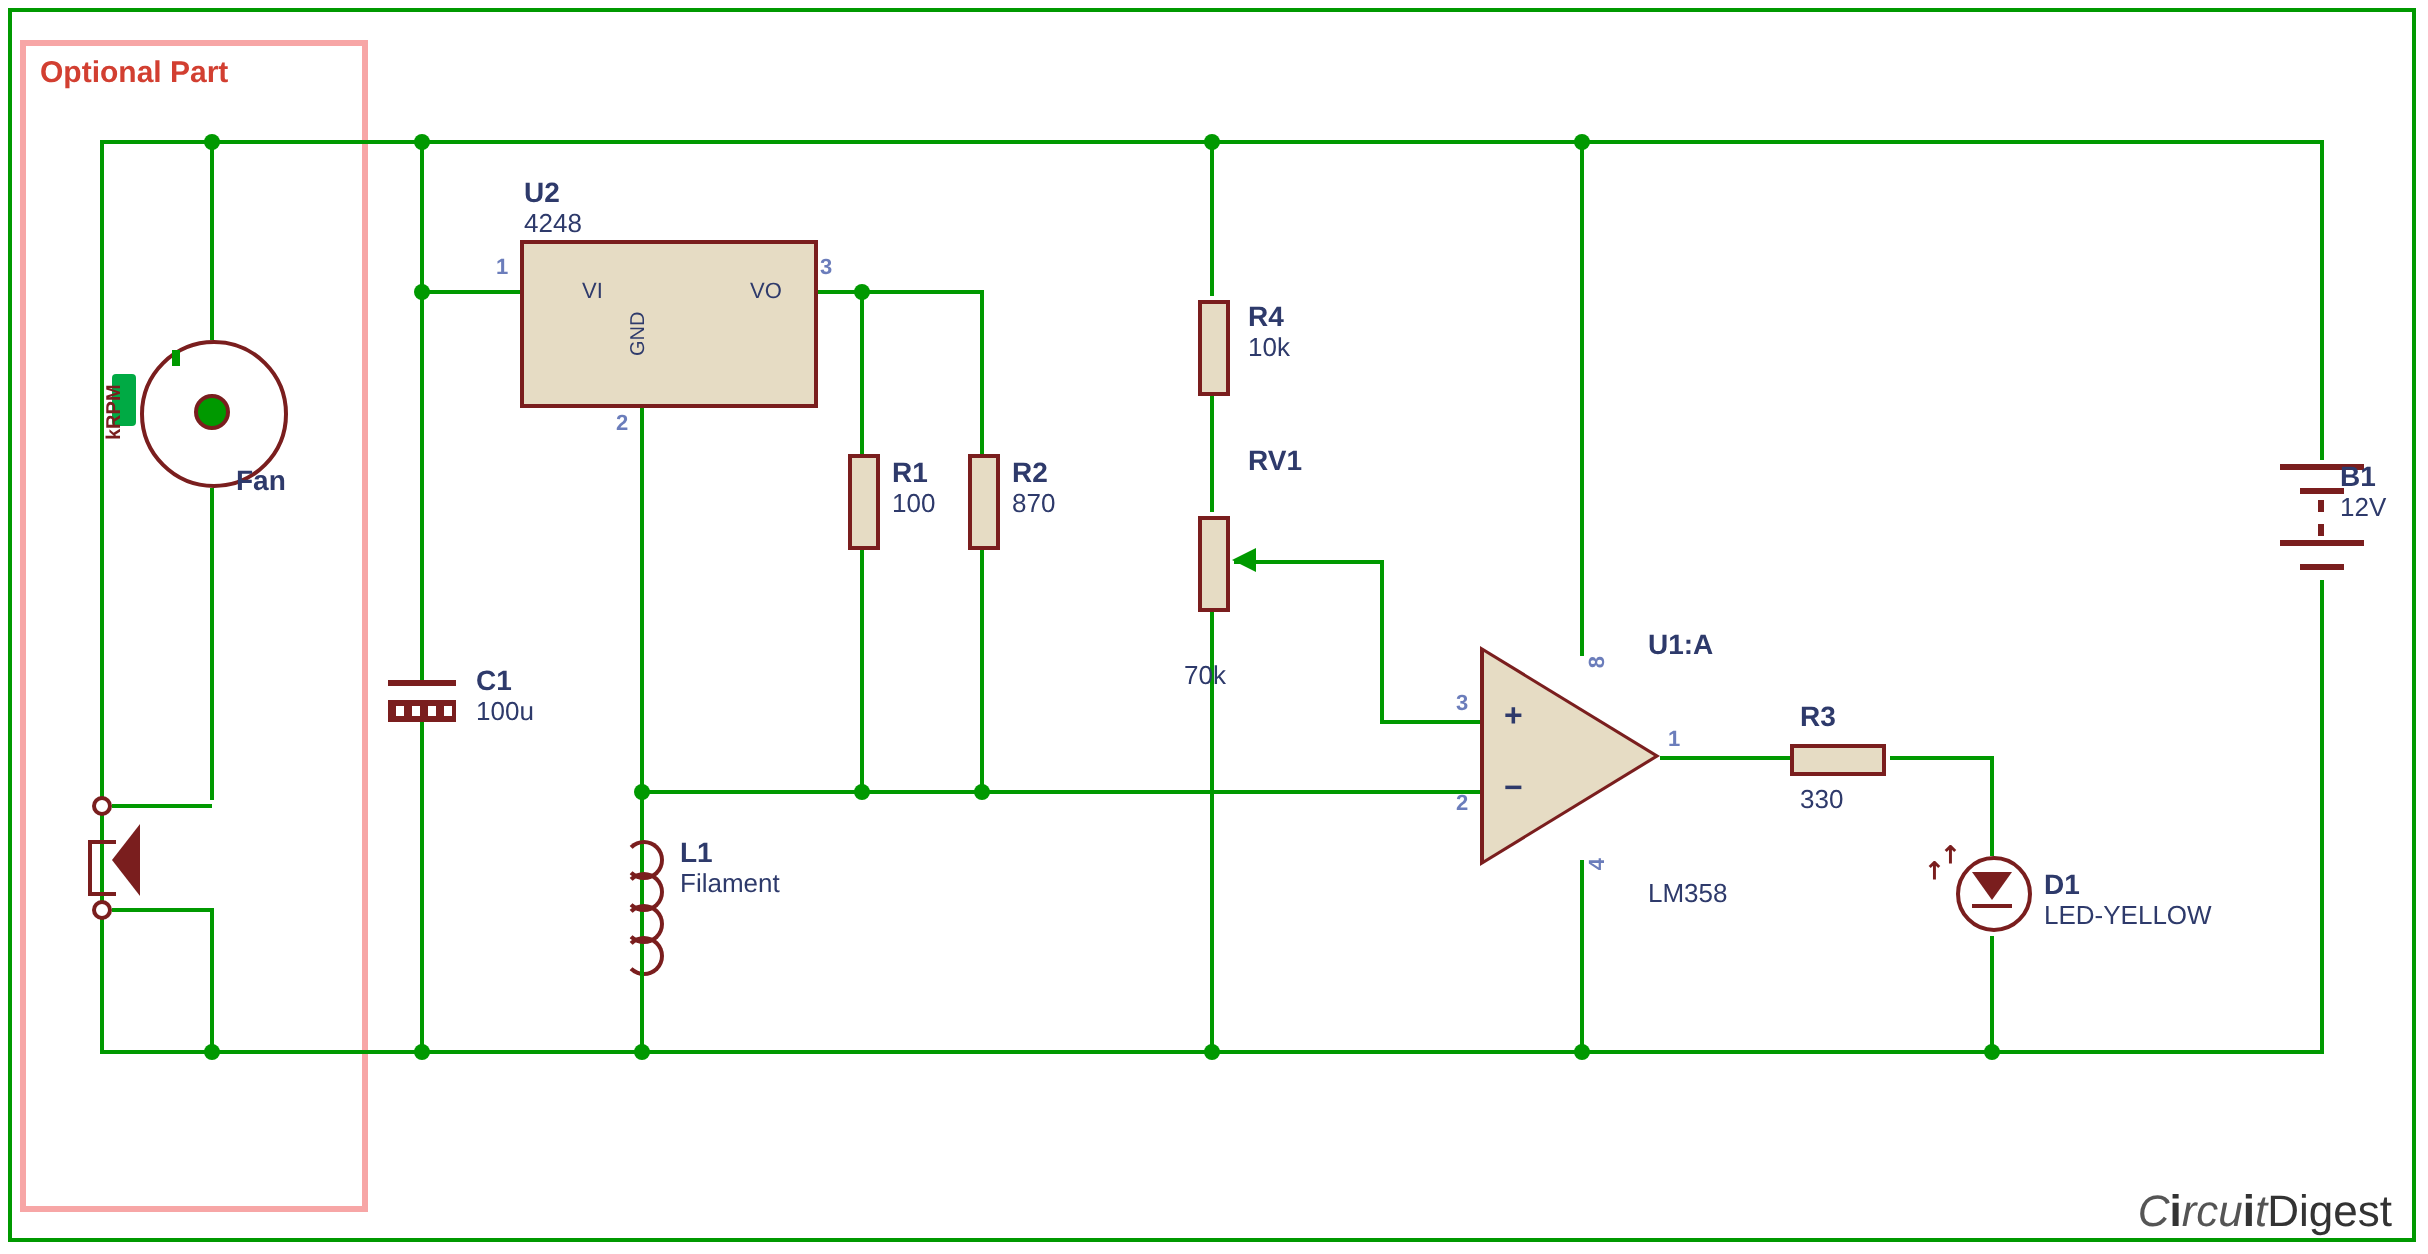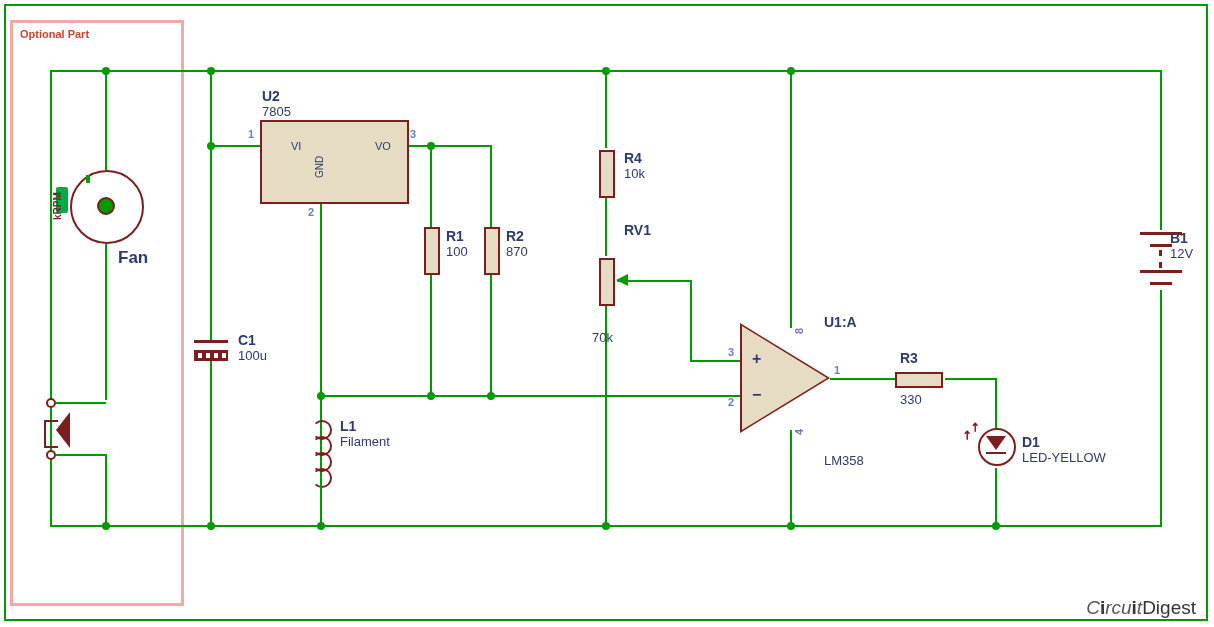--- a/index.html
+++ b/index.html
@@ -1,19 +1,19 @@
 <!DOCTYPE html>
 <html><head>
 <meta charset="utf-8">
 <style>
 html,body{margin:0;padding:0;background:#fff;font-family:Arial,Helvetica,sans-serif}
 #canvas{position:relative;width:1214px;height:627px;background:#fff}
 .frame{position:absolute;border:2px solid #009900;left:4px;top:4px;right:6px;bottom:6px}
 .opt-box{position:absolute;left:10px;top:20px;width:168px;height:580px;border:3px solid #f7a6a6;}
-.opt-label{position:absolute;left:20px;top:28px;color:#d23f31;font-weight:bold;font-size:11px}
+.opt-label{position:absolute;left:20px;top:28px;color:#d23f31;font-weight:bold;font-size:15px}
 .wire{position:absolute;background:#009900}
 .wireh{height:2px}
 .wirev{width:2px}
 .comp-box{position:absolute;background:#e6dcc4;border:2px solid #7a1e1e}
 .lbl{position:absolute;color:#2e3a6b;font-size:14px;font-weight:bold;line-height:1.2}
 .sub{color:#2e3a6b;font-size:13px;font-weight:normal}
 .pin{position:absolute;color:#6b7dbb;font-size:11px;font-weight:bold}
 .pinname{position:absolute;color:#2e3a6b;font-size:11px}
 .node{position:absolute;width:8px;height:8px;border-radius:50%;background:#009900;transform:translate(-4px,-4px)}
 
@@ -42,21 +42,21 @@
 
 .opamp{position:absolute}
 .opamp-tri{position:absolute;width:0;height:0;border-top:55px solid transparent;border-bottom:55px solid transparent;border-left:90px solid #7a1e1e}
 .opamp-tri-in{position:absolute;width:0;height:0;border-top:52px solid transparent;border-bottom:52px solid transparent;border-left:85px solid #e6dcc4}
 .opamp-sign{position:absolute;color:#2e3a6b;font-weight:bold;font-size:16px}
 
 .led-circle{position:absolute;width:34px;height:34px;border-radius:50%;border:2px solid #7a1e1e;background:#fff}
 .led-tri{position:absolute;width:0;height:0;border-left:10px solid transparent;border-right:10px solid transparent;border-top:14px solid #7a1e1e}
 .led-bar{position:absolute;width:20px;height:2px;background:#7a1e1e}
 .led-arrow{position:absolute;font-size:12px;color:#7a1e1e;font-weight:bold;transform:rotate(-45deg)}
-.watermark{position:absolute;right:18px;bottom:8px;font-size:19px;color:#555;font-style:italic}
+.watermark{position:absolute;right:18px;bottom:8px;font-size:22px;color:#555;font-style:italic}
 .watermark b{font-style:normal;color:#333}
 </style>
 </head>
 <body>
 <div id="canvas">
 
 <div class="frame"></div>
 
 <div class="opt-box"></div>
 <div class="opt-label">Optional Part</div>
@@ -122,40 +122,40 @@
 <div class="node" style="left:321px;top:526px"></div>
 <div class="node" style="left:606px;top:526px"></div>
 <div class="node" style="left:791px;top:526px"></div>
 <div class="node" style="left:996px;top:526px"></div>
 
 <div class="fan-circle" style="left:70px;top:170px"></div>
 <div class="fan-dot" style="left:97px;top:197px"></div>
 <div class="fan-vent" style="left:86px;top:175px"></div>
 <div class="krpm-badge" style="left:56px;top:187px"></div>
 <div class="krpm" style="left:52px;top:220px">kRPM</div>
-<div class="lbl" style="left:118px;top:248px;font-size:17px">Fan</div>
+<div class="lbl" style="left:118px;top:232px;font-size:14px">Fan</div>
 
 <div class="buz-pin" style="left:46px;top:398px"></div>
 <div class="buz-body" style="left:44px;top:420px"></div>
 <div class="buz-cone" style="left:56px;top:412px;transform:scaleX(-1)"></div>
 <div class="buz-pin" style="left:46px;top:450px"></div>
 <div class="wire wireh" style="left:56px;top:402px;width:50px"></div>
 <div class="wire wireh" style="left:56px;top:454px;width:50px"></div>
 <div class="wire wirev" style="left:105px;top:454px;height:71px"></div>
 <div class="node" style="left:106px;top:526px"></div>
 
 <div class="comp-box" style="left:260px;top:120px;width:145px;height:80px"></div>
 <div class="pin" style="left:248px;top:128px">1</div>
 <div class="pinname" style="left:291px;top:140px">VI</div>
 <div class="pin" style="left:410px;top:128px">3</div>
 <div class="pinname" style="left:375px;top:140px">VO</div>
 <div class="pin" style="left:308px;top:206px">2</div>
 <div class="pinname" style="left:314px;top:178px;transform:rotate(-90deg);transform-origin:left top;font-size:10px">GND</div>
 <div class="lbl" style="left:262px;top:88px">U2</div>
-<div class="lbl sub" style="left:262px;top:104px">7805</div>
+<div class="lbl sub" style="left:262px;top:104px">4248</div>
 
 <div class="cap-plate" style="left:194px;top:340px"></div>
 <div class="cap-dash" style="left:194px;top:350px;background:repeating-linear-gradient(90deg,#7a1e1e 0 4px,transparent 4px 8px)"></div>
 <div class="lbl" style="left:238px;top:332px">C1</div>
 <div class="lbl sub" style="left:238px;top:348px">100u</div>
 
 <div class="res-body" style="left:424px;top:227px"></div>
 <div class="lbl" style="left:446px;top:228px">R1</div>
 <div class="lbl sub" style="left:446px;top:244px">100</div>
 
@@ -185,21 +185,21 @@
   <div class="opamp-tri-in" style="left:2px;top:3px"></div>
 </div>
 <div class="opamp-sign" style="left:752px;top:350px">+</div>
 <div class="opamp-sign" style="left:752px;top:386px">−</div>
 <div class="pin" style="left:728px;top:346px">3</div>
 <div class="pin" style="left:728px;top:396px">2</div>
 <div class="pin" style="left:834px;top:364px">1</div>
 <div class="pin" style="left:796px;top:325px;transform:rotate(-90deg)">8</div>
 <div class="pin" style="left:796px;top:426px;transform:rotate(-90deg)">4</div>
 <div class="lbl" style="left:824px;top:314px">U1:A</div>
-<div class="lbl sub" style="left:824px;top:453px">LM358</div>
+<div class="lbl sub" style="left:824px;top:439px">LM358</div>
 
 <div class="res-body" style="left:895px;top:372px;width:44px;height:12px"></div>
 <div class="lbl" style="left:900px;top:350px">R3</div>
 <div class="lbl sub" style="left:900px;top:392px">330</div>
 
 <div class="led-circle" style="left:978px;top:428px"></div>
 <div class="led-tri" style="left:986px;top:436px"></div>
 <div class="led-bar" style="left:986px;top:452px"></div>
 <div class="led-arrow" style="left:970px;top:420px">↗</div>
 <div class="led-arrow" style="left:962px;top:428px">↗</div>

